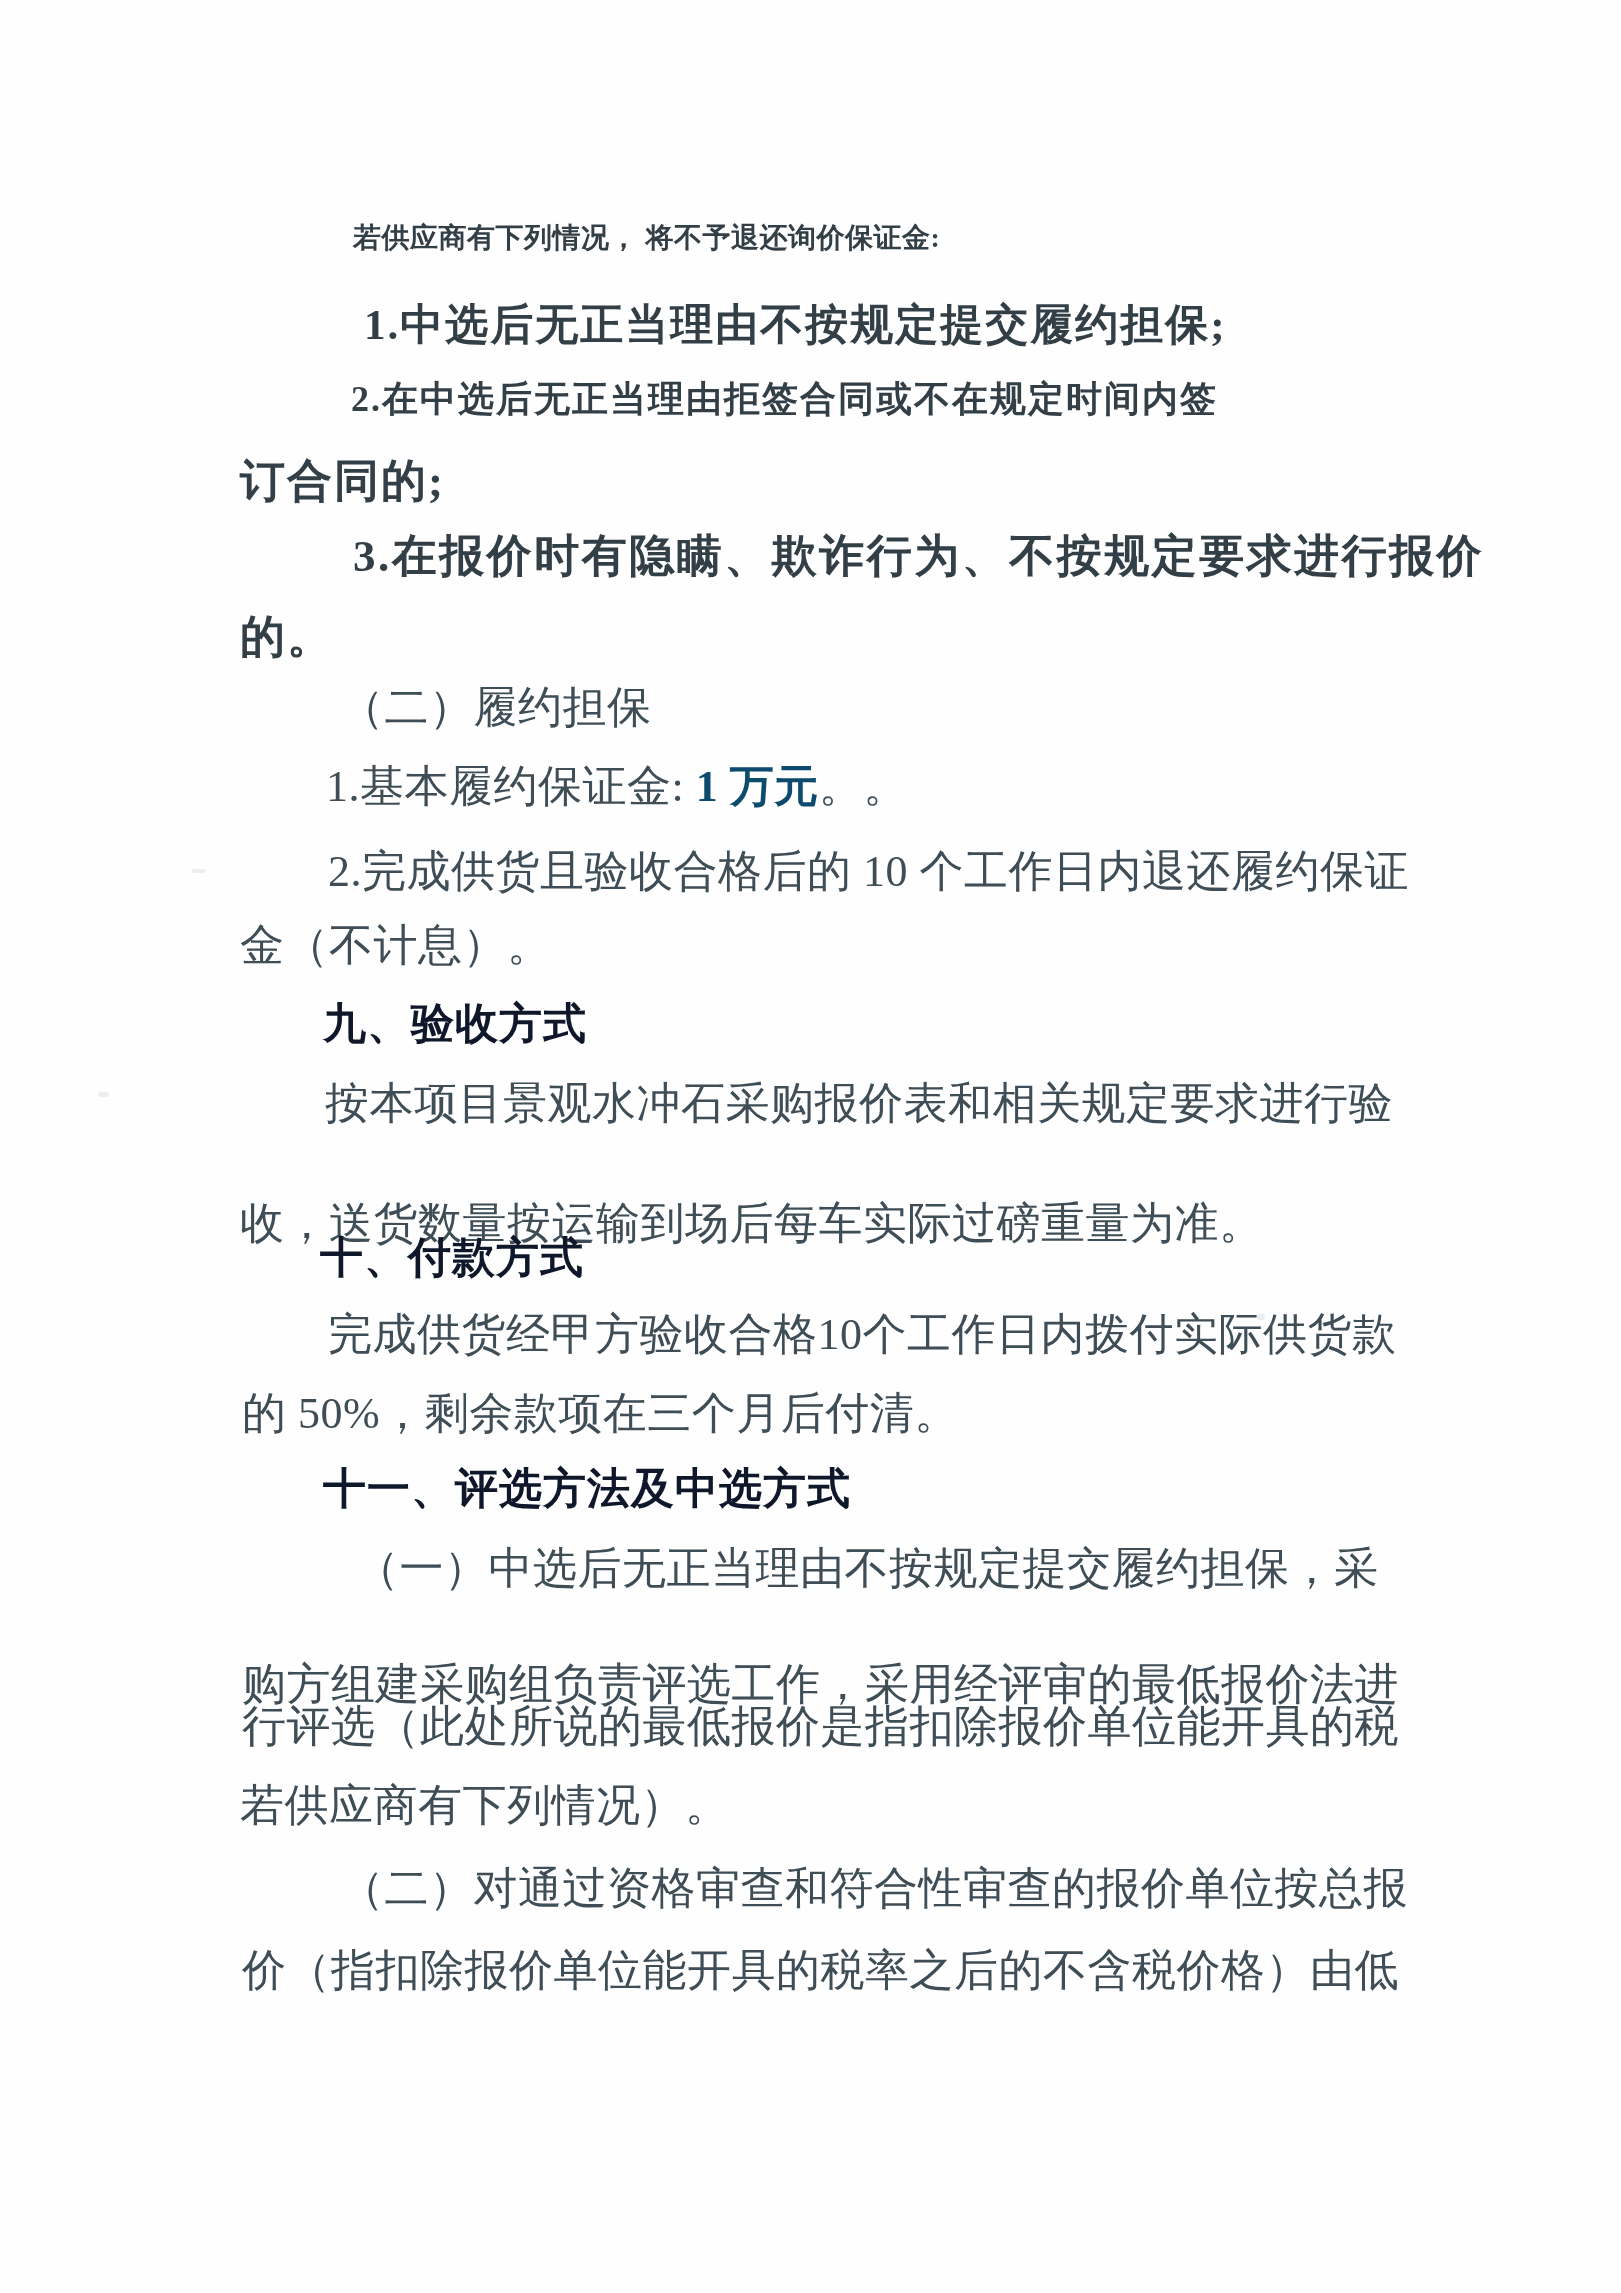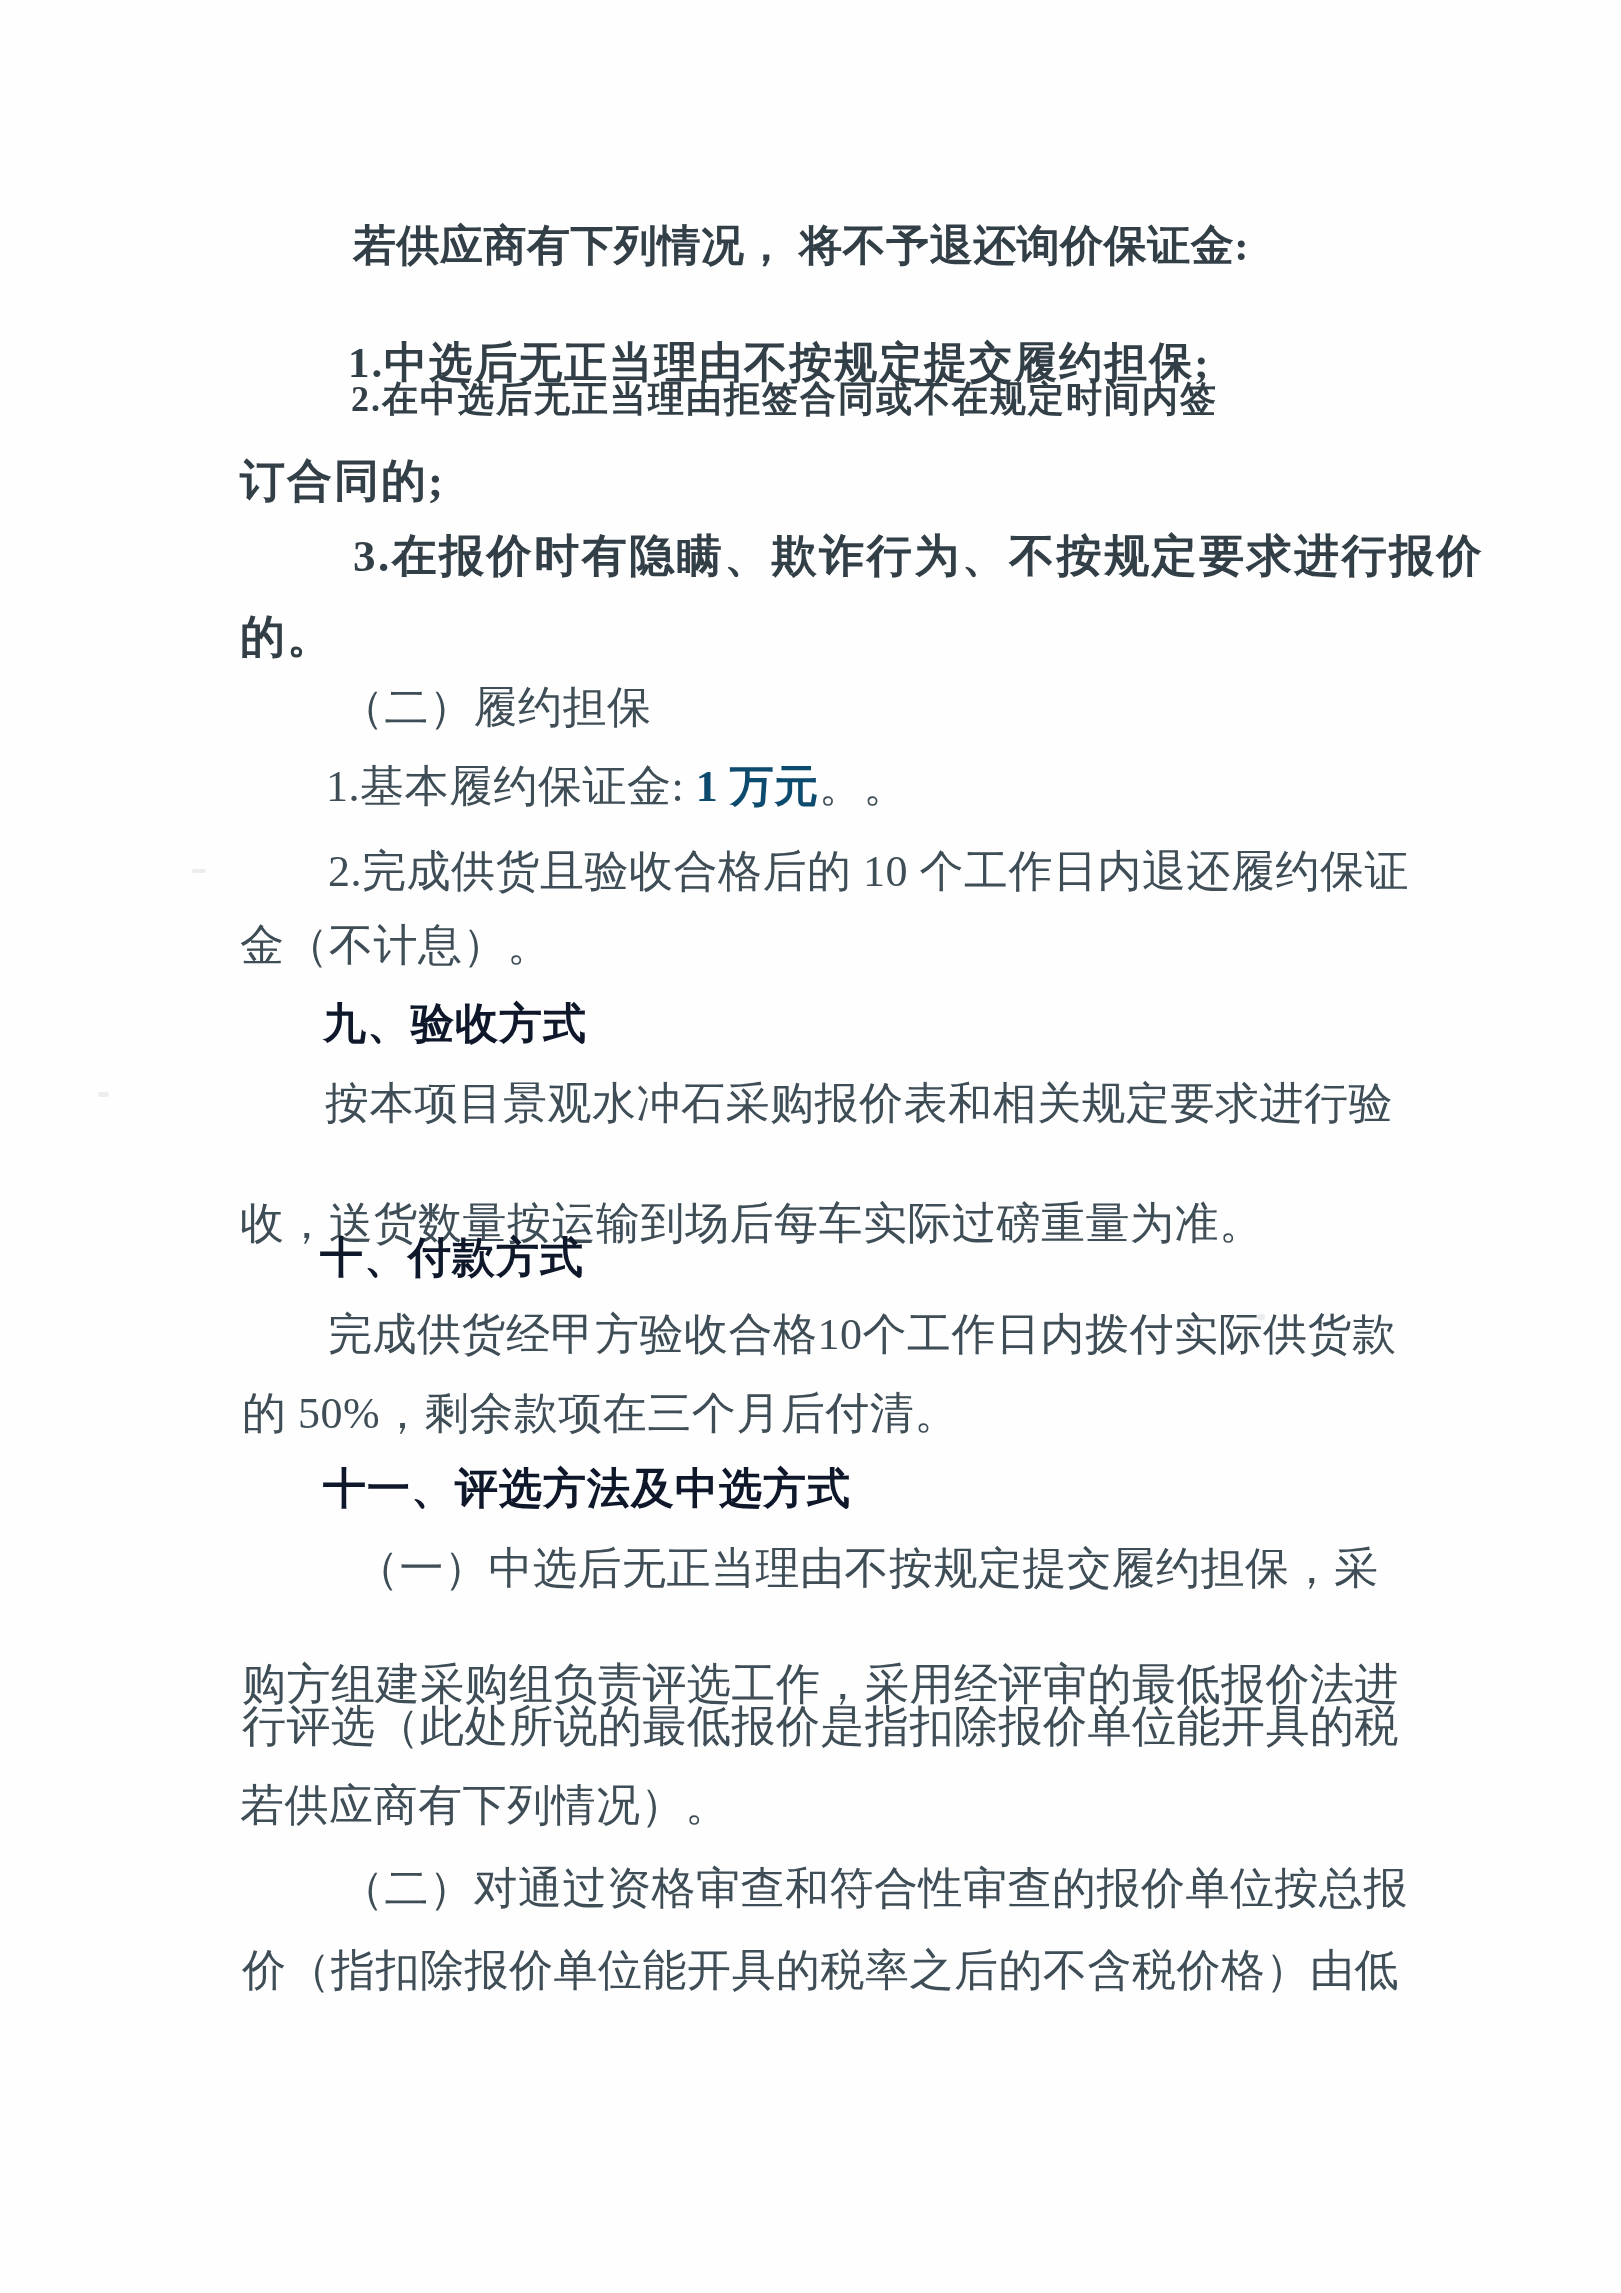--- a/index.html
+++ b/index.html
@@ -54,22 +54,22 @@
     background: #e2e6e7;
     border-radius: 2.9px;
     opacity: 0.7;
   }
 </style>
 </head>
 <body>
 
 <div class="page">
   <div id="doc-lines">
-      <div class="line style-bold" style="left: 353px; top: 223px; font-size: 43px; letter-spacing: 0.5px;">若供应商有下列情况， 将不予退还询价保证金:</div>
-      <div class="line style-bold" style="left: 348px; top: 302px; font-size: 43px; letter-spacing: 2px; margin-top: 38px;">1.中选后无正当理由不按规定提交履约担保;</div>
+      <div class="line style-bold" style="left: 353px; top: 223px; font-size: 28px; letter-spacing: 0.5px;">若供应商有下列情况， 将不予退还询价保证金:</div>
+      <div class="line style-bold" style="left: 364px; top: 302px; font-size: 43px; letter-spacing: 2px;">1.中选后无正当理由不按规定提交履约担保;</div>
       <div class="line style-bold" style="left: 351px; top: 380px; font-size: 36px; letter-spacing: 2px;">2.在中选后无正当理由拒签合同或不在规定时间内签</div>
       <div class="line style-bold" style="left: 240px; top: 457px; font-size: 45px; letter-spacing: 2px;">订合同的;</div>
       <div class="line style-bold" style="left: 353px; top: 532px; font-size: 45px; letter-spacing: 2.5px;">3.在报价时有隐瞒、欺诈行为、不按规定要求进行报价</div>
       <div class="line style-bold" style="left: 240px; top: 613px; font-size: 45px; letter-spacing: 2px;">的。</div>
       <div class="line style-body" style="left: 340px; top: 684px;">（二）履约担保</div>
       <div class="line style-body" style="left: 326px; top: 763px;"><span>1.基本履约保证金: </span><span class="seg-bold">1 万元</span><span>。。</span></div>
       <div class="line style-body" style="left: 328px; top: 848px;">2.完成供货且验收合格后的 10 个工作日内退还履约保证</div>
       <div class="line style-body" style="left: 240px; top: 922px;">金（不计息）。</div>
       <div class="line style-heading" style="left: 323px; top: 1000px;">九、验收方式</div>
       <div class="line style-body" style="left: 325px; top: 1080px;">按本项目景观水冲石采购报价表和相关规定要求进行验</div>

